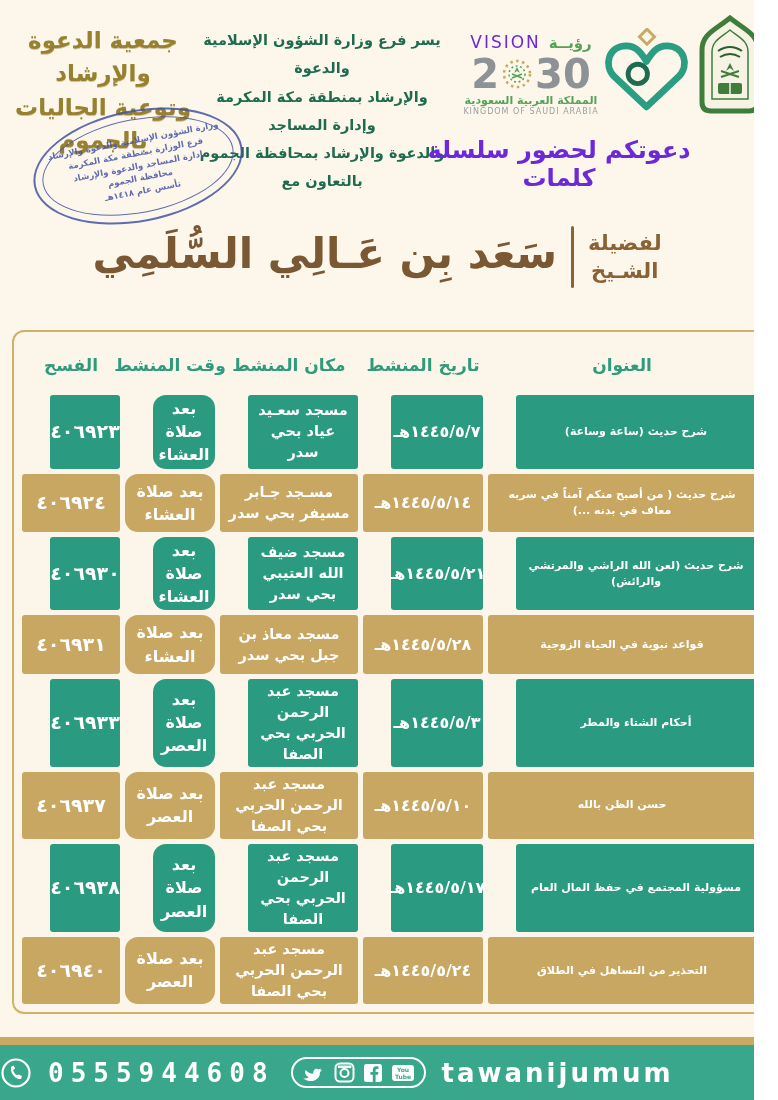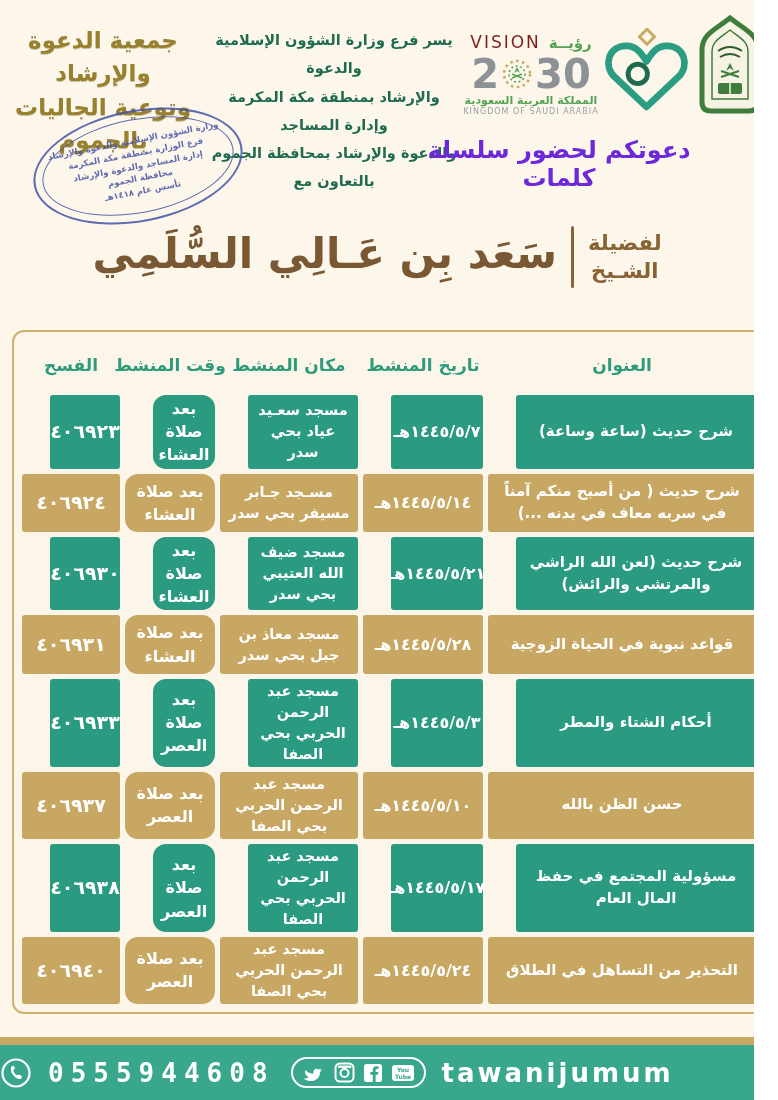--- a/index.html
+++ b/index.html
@@ -3,25 +3,25 @@
 <meta charset="utf-8">
 <style>
   * { margin:0; padding:0; box-sizing:border-box; }
   body { width:778px; height:1100px; font-family:"DejaVu Sans", sans-serif; }
   .page { position:relative; width:754px; height:1100px; background:#fcf7ea; overflow:hidden; }
 
   
   .assoc-callig { position:absolute; left:12px; top:24px; width:182px; text-align:center;
     color:#97802e; font-weight:bold; font-size:23px; line-height:1.45;
     text-shadow:0 1px 0 rgba(120,100,30,.35); }
-  .intro-text { position:absolute; left:208px; top:26px; width:252px; direction:rtl;
+  .intro-text { position:absolute; left:196px; top:26px; width:252px; direction:rtl;
     color:#1e6b50; font-weight:bold; font-size:14.5px; line-height:1.95; text-align:center; }
   .vision { position:absolute; left:455px; top:32px; width:152px; text-align:center; }
   .v-row1 { display:flex; justify-content:center; gap:8px; align-items:baseline; }
-  .v-en { color:#7f1d1d; font-size:17px; letter-spacing:2px; }
+  .v-en { color:#6d28d9; font-size:17px; letter-spacing:2px; }
   .v-ar { color:#57a257; font-size:15px; font-weight:bold; }
   .v-row2 { display:flex; justify-content:center; align-items:center; gap:1px;
     color:#8d9296; font-size:40px; font-weight:bold; line-height:1; margin-top:2px; }
   .v-row3-ar { color:#57a257; font-size:11px; font-weight:bold; }
   .v-row3-en { color:#9aa0a6; font-size:8px; letter-spacing:1px; }
   .heart-logo { position:absolute; left:600px; top:28px; }
   .ministry-logo { position:absolute; left:693px; top:15px; }
 
   
   .stamp { position:absolute; left:32px; top:110px; width:212px; height:112px;
@@ -47,21 +47,21 @@
   .grid { display:grid; direction:rtl; height:100%;
     grid-template-columns:268px 120px 138px 90px 98px;
     grid-template-rows:50px repeat(8, 1fr); gap:5px; }
   .hcell { display:flex; align-items:center; justify-content:center;
     color:#2f9b7c; font-weight:bold; font-size:17px; direction:rtl; white-space:nowrap; }
   .cell { display:flex; align-items:center; justify-content:center; text-align:center;
     color:#ffffff; font-weight:bold; direction:rtl; border-radius:3px;
     padding:2px 6px; line-height:1.45; }
   .g { background:#2a9a80;margin-left:28px; }
   .t { background:#c8a763; }
-  .c-title { font-size:15px; }
+  .c-title { font-size:11px; }
   .c-date { font-size:16px; }
   .c-loc { font-size:14.5px; }
   .c-time { font-size:16px;border-radius:13px; }
   .c-permit { font-size:19px; letter-spacing:1px; }
 
   
   .footer { position:absolute; left:0; right:0; bottom:0; }
   .footer-stripe { height:8px; background:#c9a963; }
   .footer-bar { height:55px; background:#38a78b; display:flex; align-items:center;
     justify-content:flex-start; gap:16px; }

